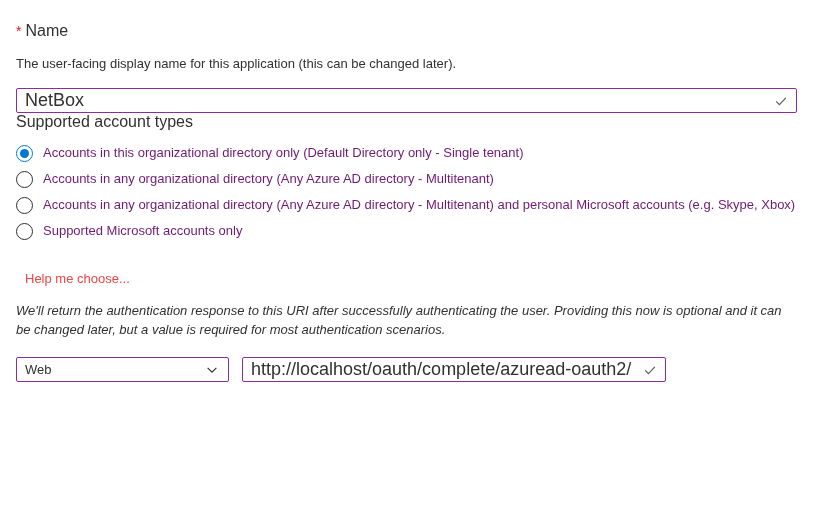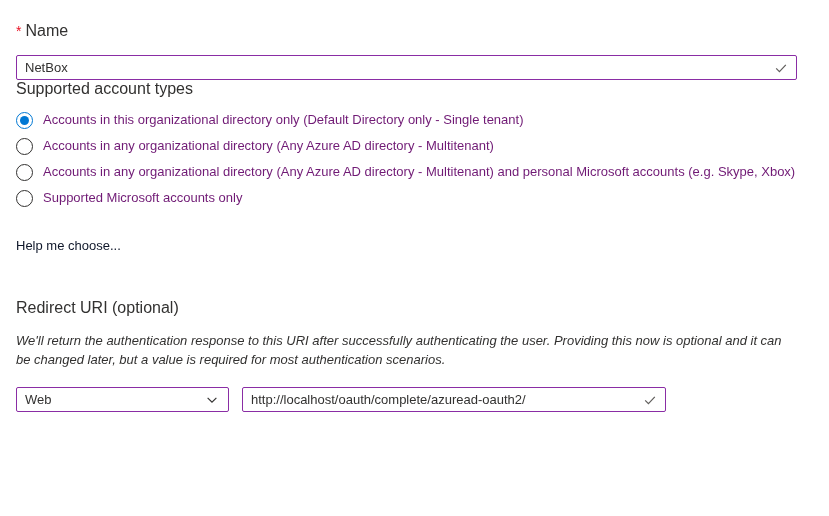--- a/index.html
+++ b/index.html
@@ -24,21 +24,21 @@
 
   
   .name-title { margin-top: 12px; }
   .name-desc { margin-top: 14px; }
   .field-wrap { position: relative; margin-top: 15px; }
   .txt-input {
     width: 100%; height: 25px;
     border: 1px solid #8a2da5; border-radius: 2px;
     padding: 0 28px 0 8px;
     font-family: "Liberation Sans", sans-serif;
-    font-size: 13px; color: #323130;
+    font-size: 18px; color: #323130;
     outline: none; background: #fff;
   }
   .check-icon {
     position: absolute; right: 9px; top: 50%;
     transform: translateY(-50%);
     width: 14px; height: 14px; display: block;
   }
 
   
   .accounts-title { }
@@ -56,21 +56,21 @@
     display: inline-flex; align-items: center; justify-content: center;
     background: #fff;
   }
   .radio-row.selected .radio-circle { border-color: #0078d4; }
   .radio-dot { width: 9px; height: 9px; border-radius: 50%; background: transparent; }
   .radio-row.selected .radio-dot { background: #0078d4; }
   .radio-label { font-size: 13px; color: #701a75; line-height: 16px; }
 
   .help-link {
     display: inline-block; margin-top: 27px;
-    font-size: 13px; color: #0f172a; text-decoration: none; cursor: pointer;
+    font-size: 13px; color: #ef4444; text-decoration: none; cursor: pointer; margin-left: 9px;
   }
 
   
   .redirect-title { margin-top: 45px; }
   .redirect-desc { margin-top: 14px; max-width: 800px; font-style: italic; }
   .uri-row { margin-top: 18px; display: flex; align-items: center; }
   .dropdown {
     position: relative;
     width: 213px; height: 25px;
     border: 1px solid #8a2da5; border-radius: 2px;
@@ -88,20 +88,21 @@
 </style>
 </head>
 <body>
 
 <div class="page">
 
   
   <div class="section-title name-title">
     <span class="required">*</span><span>Name</span>
   </div>
+  <div class="desc name-desc">The user-facing display name for this application (this can be changed later).</div>
   <div class="field-wrap">
     <input class="txt-input" type="text" value="NetBox" style="">
     <svg class="check-icon" viewBox="0 0 16 16">
       <polyline points="2.5,8.5 6.2,12.2 13.5,4.5" fill="none" stroke="#605e5c" stroke-width="1.4"></polyline>
     </svg>
   </div>
 
   
   <div class="section-title accounts-title">Supported account types</div>
 
@@ -128,21 +129,20 @@
       <span class="radio-circle">
           <span class="radio-dot"></span>
         </span>
       <span class="radio-label">Supported Microsoft accounts only</span>
     </div>
   </div>
 
   <a class="help-link">Help me choose...</a>
 
   
-  <div class="section-title redirect-title">Redirect URI (optional)</div>
   <div class="desc redirect-desc">We'll return the authentication response to this URI after successfully authenticating the user. Providing this now is optional and it can be changed later, but a value is required for most authentication scenarios.</div>
 
   <div class="uri-row">
     <div class="dropdown">
       <span>Web</span>
       <svg class="chevron-icon" viewBox="0 0 16 16">
         <polyline points="3,5.5 8,10.5 13,5.5" fill="none" stroke="#323130" stroke-width="1.3"></polyline>
       </svg>
     </div>
     <div class="uri-field-wrap">

